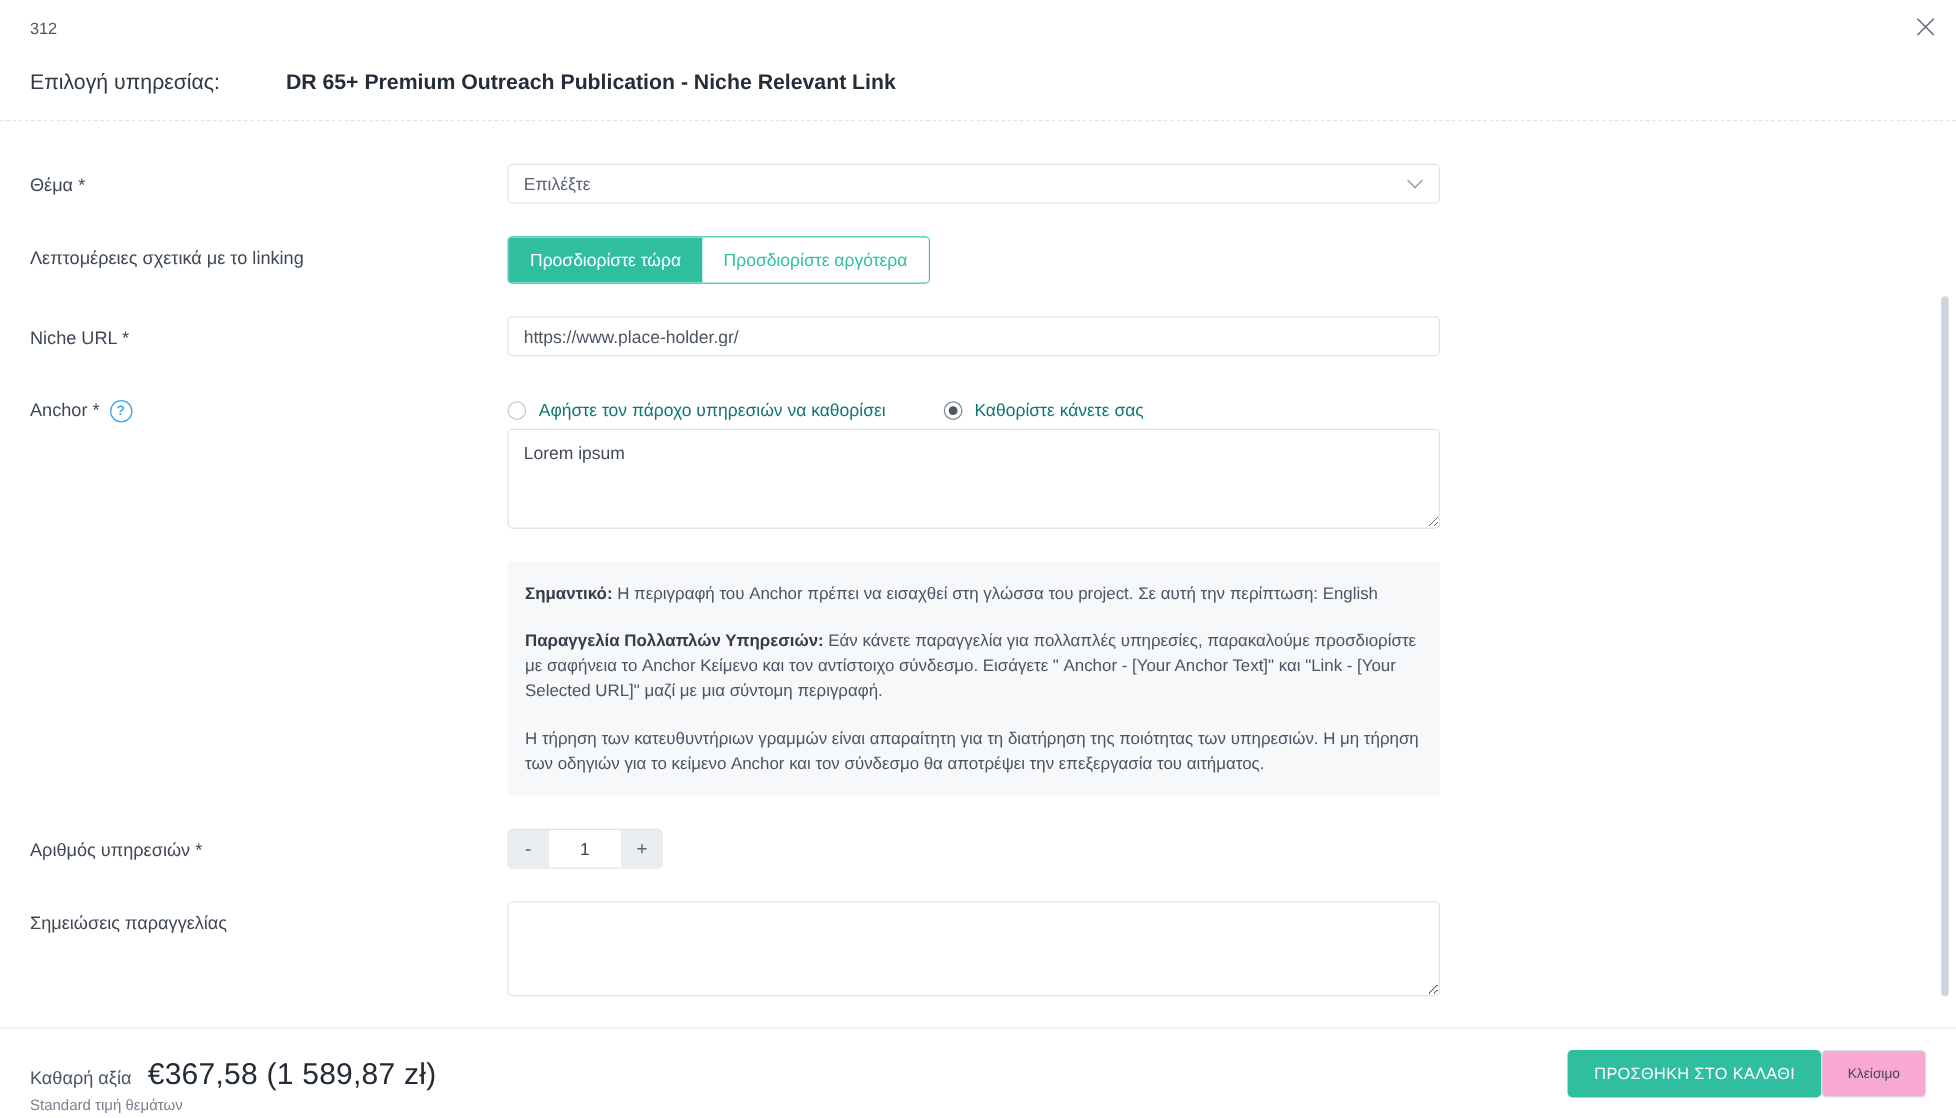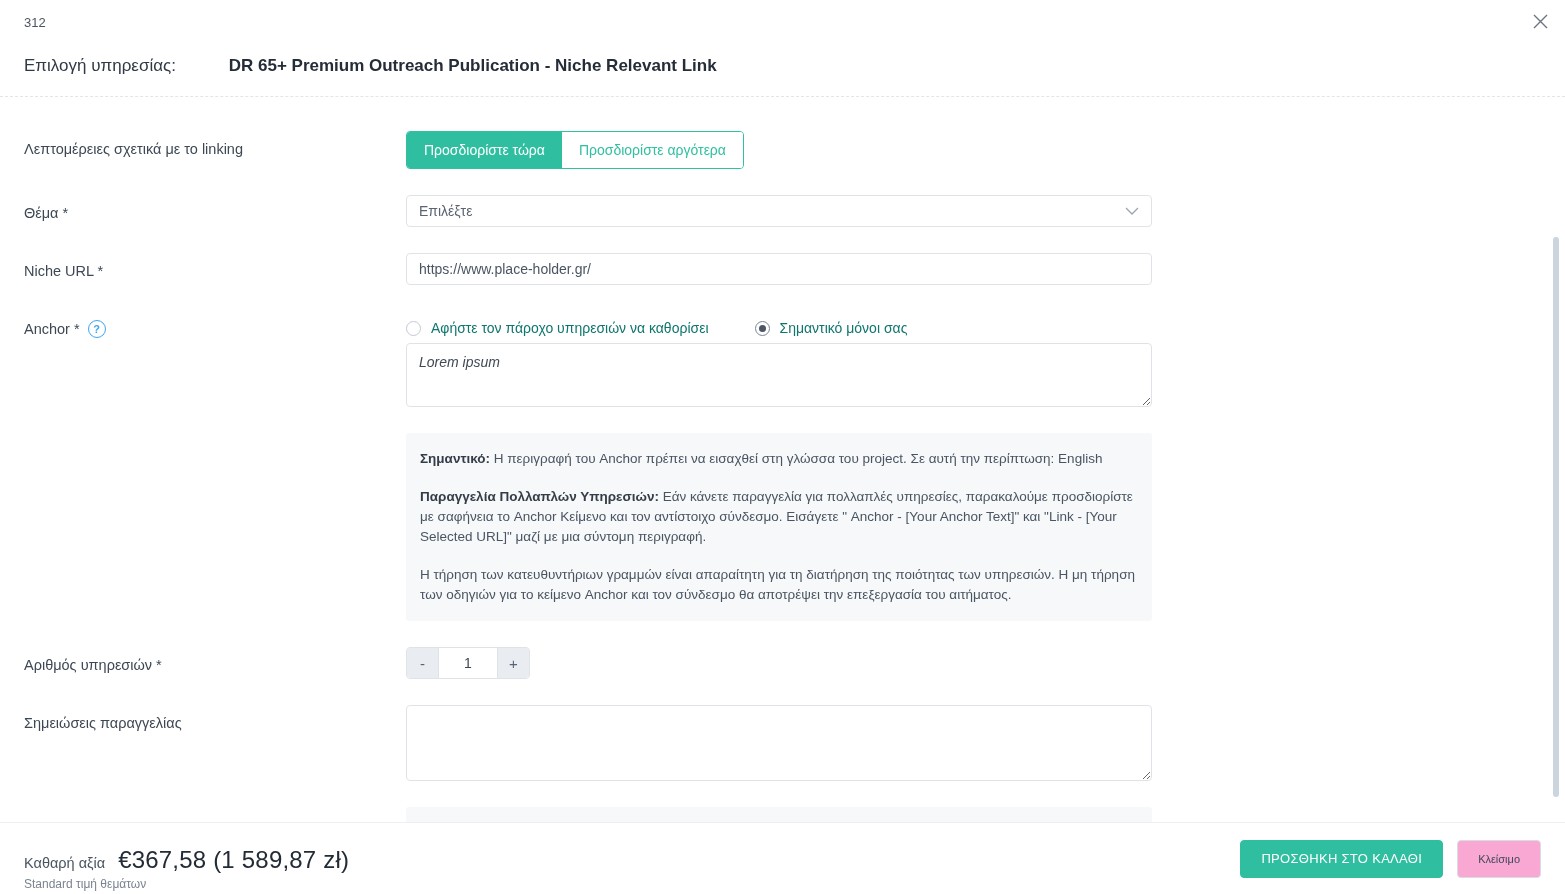--- a/index.html
+++ b/index.html
@@ -157,21 +157,21 @@
     border-radius: 4px;
     background: #ffffff;
     font-size: 14px;
     color: #404954;
     padding: 10px 12px;
     font-family: inherit;
     resize: vertical;
     outline: none;
     display: block;
   }
-  .textarea.anchor { height: 64px; font-style: italic; }
+  .textarea.anchor { height: 80px; }
   .textarea.notes  { height: 76px; }
 
   
   .radio-group {
     display: flex;
     align-items: center;
     gap: 46px;
     height: 32px;
     padding-top: 2px;
   }
@@ -257,21 +257,21 @@
     align-items: center;
     justify-content: space-between;
     padding: 0 24px;
   }
   .price-block { display: flex; flex-direction: column; gap: 3px; }
   .price-line { display: flex; align-items: baseline; gap: 13px; }
   .price-label { font-size: 14.5px; color: #4a5562; margin-top: 28px; }
   .price-value { font-size: 24px; color: #222b36; letter-spacing: 0.2px; }
   .price-sub { font-size: 12px; color: #7a8490; }
 
-  .footer-actions { display: flex; align-items: flex-start; gap: 14px; }
+  .footer-actions { display: flex; align-items: flex-start; }
   .btn {
     font-family: inherit;
     border-radius: 4px;
     cursor: pointer;
     font-size: 13px;
     padding: 11px 20px;
     line-height: 14px;
     white-space: nowrap;
   }
   .btn-primary {
@@ -303,67 +303,67 @@
         <path d="M1 1 L14 14 M14 1 L1 14" stroke="currentColor" stroke-width="1.4" fill="none"></path>
       </svg>
     </div>
   </div>
   <div class="header-rule"></div>
 
   <div class="modal-body">
 
     <div class="scrollbar-track">
       <div class="scrollbar-thumb"></div>
-    </div>
-
-    <div class="form-row">
-      <div class="form-label">Λεπτομέρειες σχετικά με το linking</div>
-      <div class="form-control">
-        <div class="tabs">
-          <button class="tab active">Προσδιορίστε τώρα</button>
-          <button class="tab">Προσδιορίστε αργότερα</button>
-        </div>
-      </div>
     </div>
 
     <div class="form-row">
       <div class="form-label">Θέμα *</div>
       <div class="form-control">
         <div class="select-box">
           <span class="select-placeholder">Επιλέξτε</span>
           <span class="chev">
             <svg width="14" height="9" viewBox="0 0 14 9" aria-hidden="true">
               <path d="M1 1 L7 7 L13 1" stroke="currentColor" stroke-width="1.3" fill="none"></path>
             </svg>
           </span>
         </div>
       </div>
     </div>
 
     <div class="form-row">
+      <div class="form-label">Λεπτομέρειες σχετικά με το linking</div>
+      <div class="form-control">
+        <div class="tabs">
+          <button class="tab active">Προσδιορίστε τώρα</button>
+          <button class="tab">Προσδιορίστε αργότερα</button>
+        </div>
+      </div>
+    </div>
+
+    <div class="form-row">
       <div class="form-label">Niche URL *</div>
       <div class="form-control">
         <input class="text-input" type="text" value="https://www.place-holder.gr/" style="">
       </div>
     </div>
 
     <div class="form-row">
       <div class="form-label">
         <span>Anchor *</span>
         <span class="help-icon">?</span>
       </div>
       <div class="form-control">
         <div class="radio-group">
           <div class="radio-option">
             <span class="radio-mark"></span>
             <span>Αφήστε τον πάροχο υπηρεσιών να καθορίσει</span>
           </div>
           <div class="radio-option selected">
             <span class="radio-mark"></span>
-            <span>Σημαντικό μόνοι σας</span>
+            <span>Καθορίστε κάνετε σας</span>
           </div>
         </div>
         <textarea class="textarea anchor" style="">Lorem ipsum</textarea>
       </div>
     </div>
 
     <div class="form-row">
       <div class="form-label"></div>
       <div class="form-control">
         <div class="info-box">

